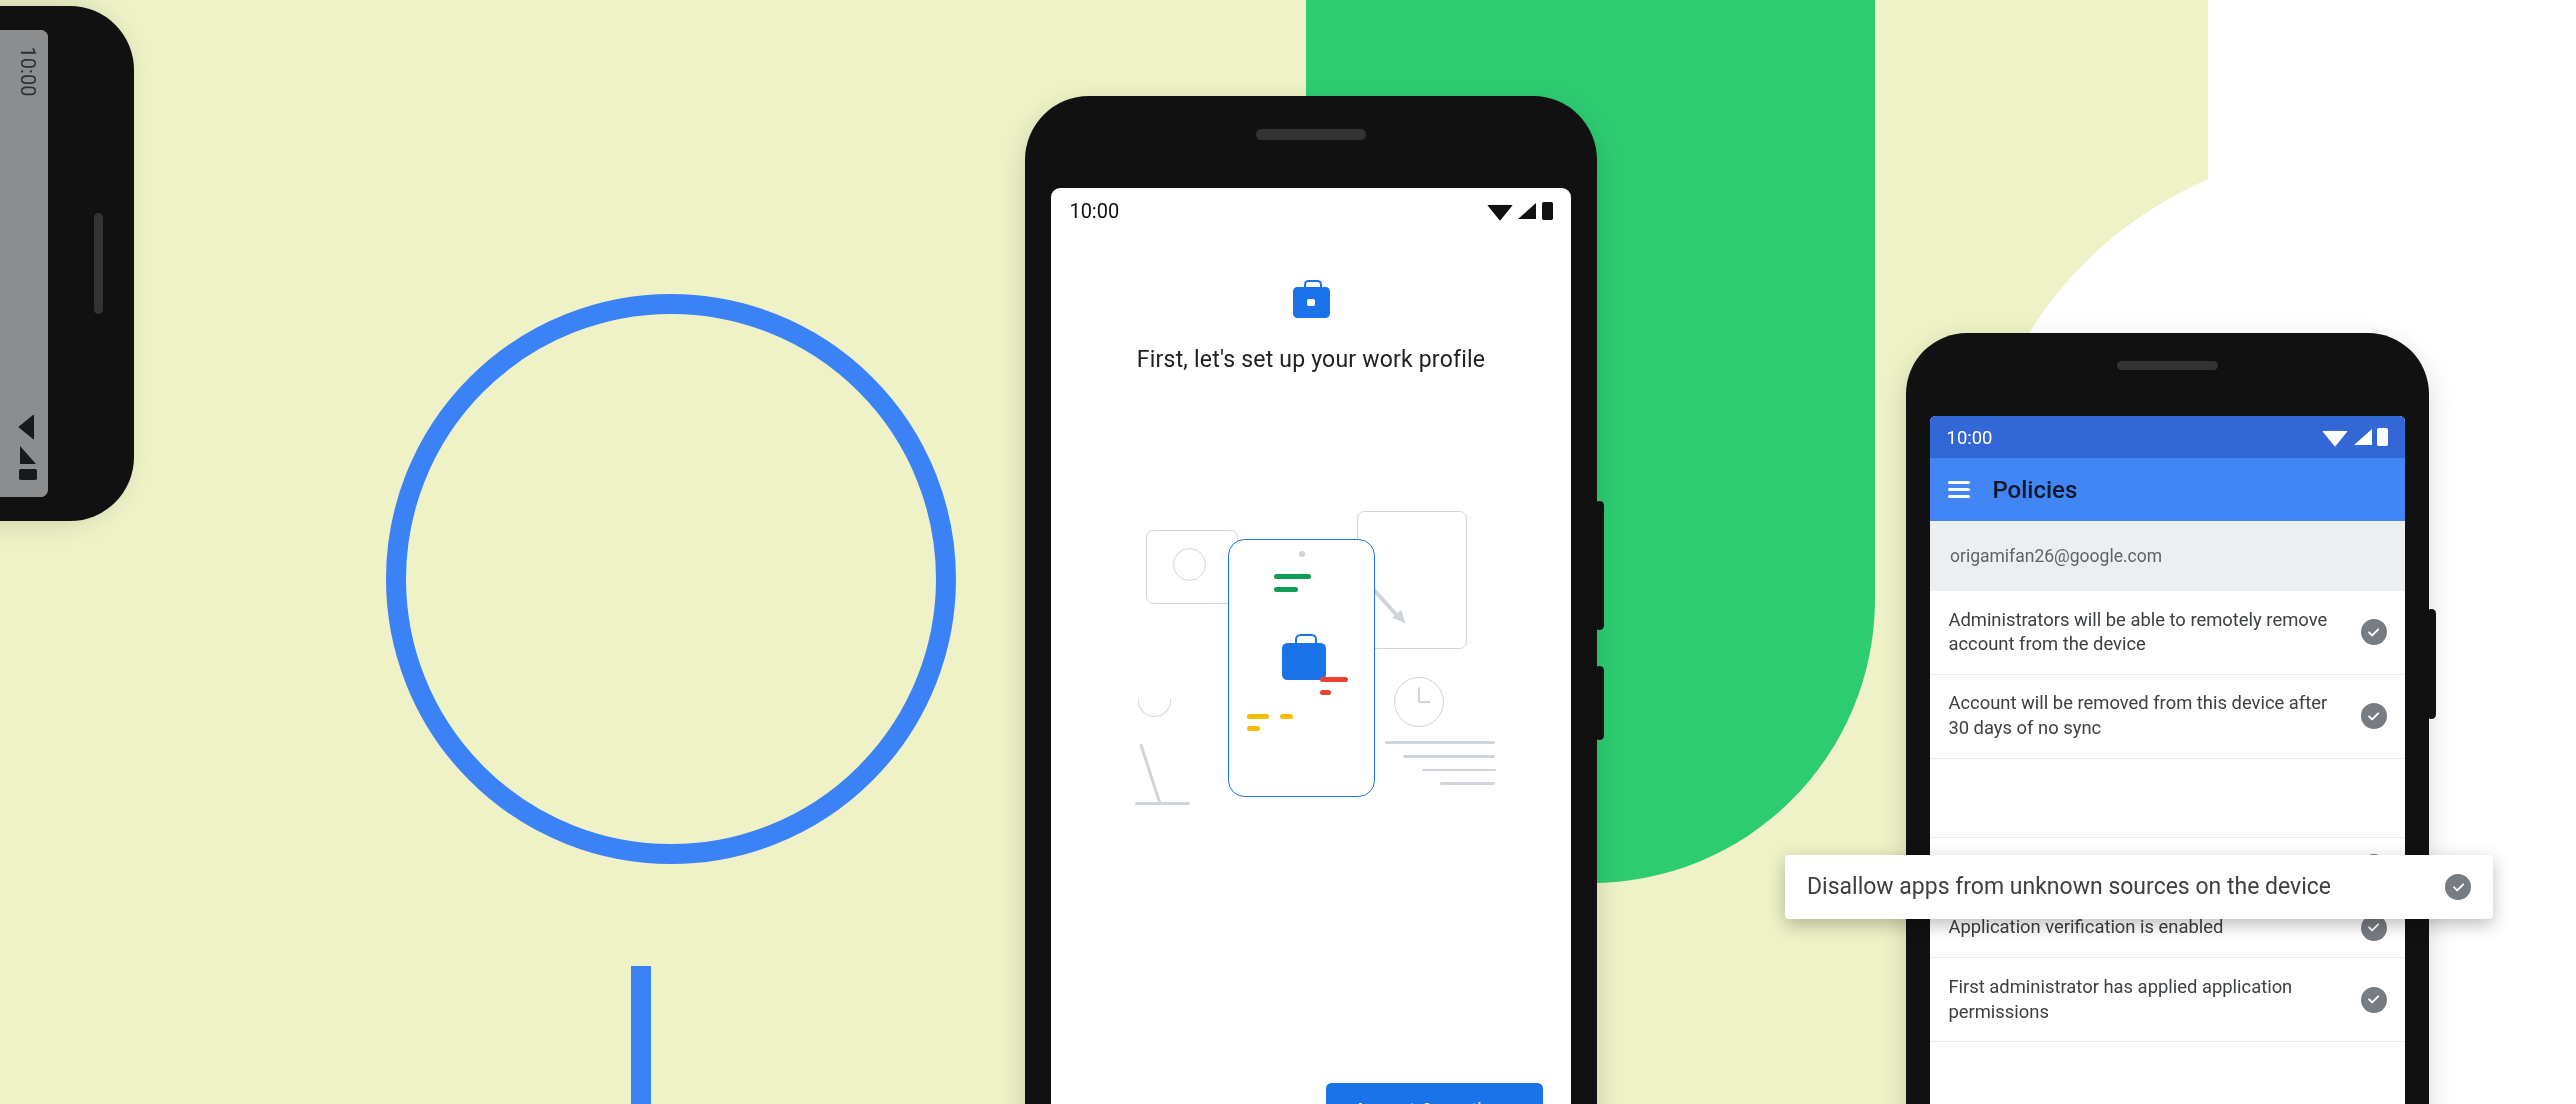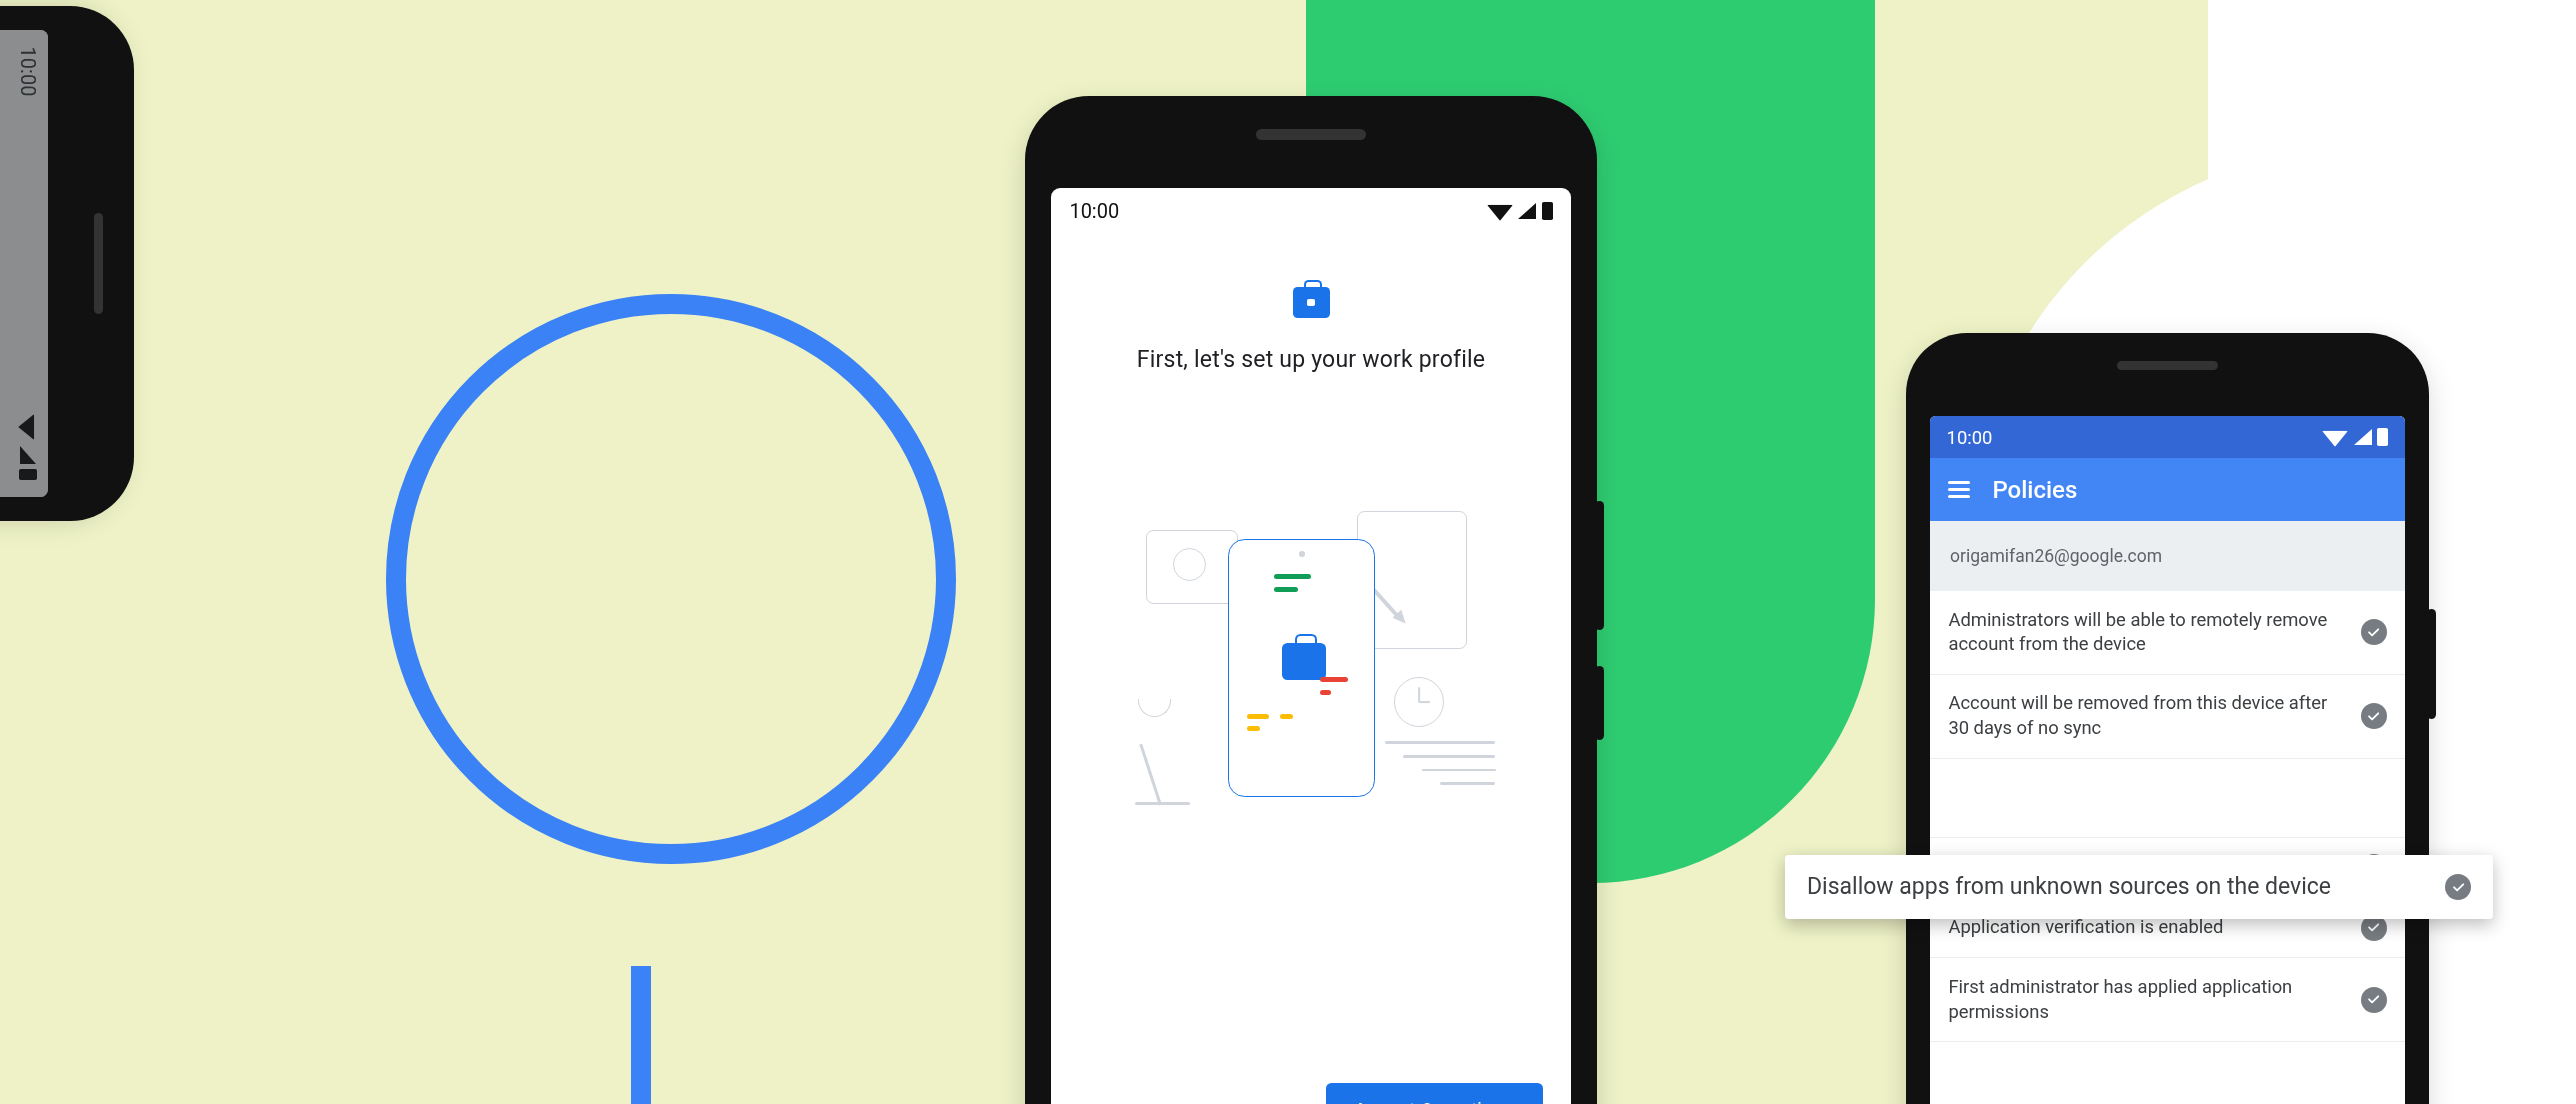--- a/index.html
+++ b/index.html
@@ -193,21 +193,21 @@
 
   .r-status {
     height:42px; background:#3367d6; color:#fff;
     display:flex; align-items:center; justify-content:space-between;
     padding:0 16.6px; font-size:18.4px;
   }
   .r-status .status-icons .wifi-ic{border-bottom-color:#fff;}
   .r-status .status-icons .sig-ic{border-bottom-color:#fff;}
   .r-status .status-icons .bat-ic{background:#fff;}
   .r-appbar {
-    height:63px; background:#4285f4; color:#ffffff;
+    height:63px; background:#4285f4; color:#0f172a;
     display:flex; align-items:center; gap:22px; padding:0 18.4px;
     font-size:24px; font-weight:500;
   }
   .hamb { display:flex; flex-direction:column; gap:4.6px; }
   .hamb span{display:block;width:22px;height:2.8px;background:#fff;border-radius:1.8px;}
   .r-email { background:#eceff1; color:#5f6368; font-size:17.5px; padding:25px 20px; }
   .pol-list { }
   .pol-item {
     display:flex; align-items:center; gap:14.7px;
     padding:16.6px 18.4px; border-bottom:0.9px solid #ececec;

